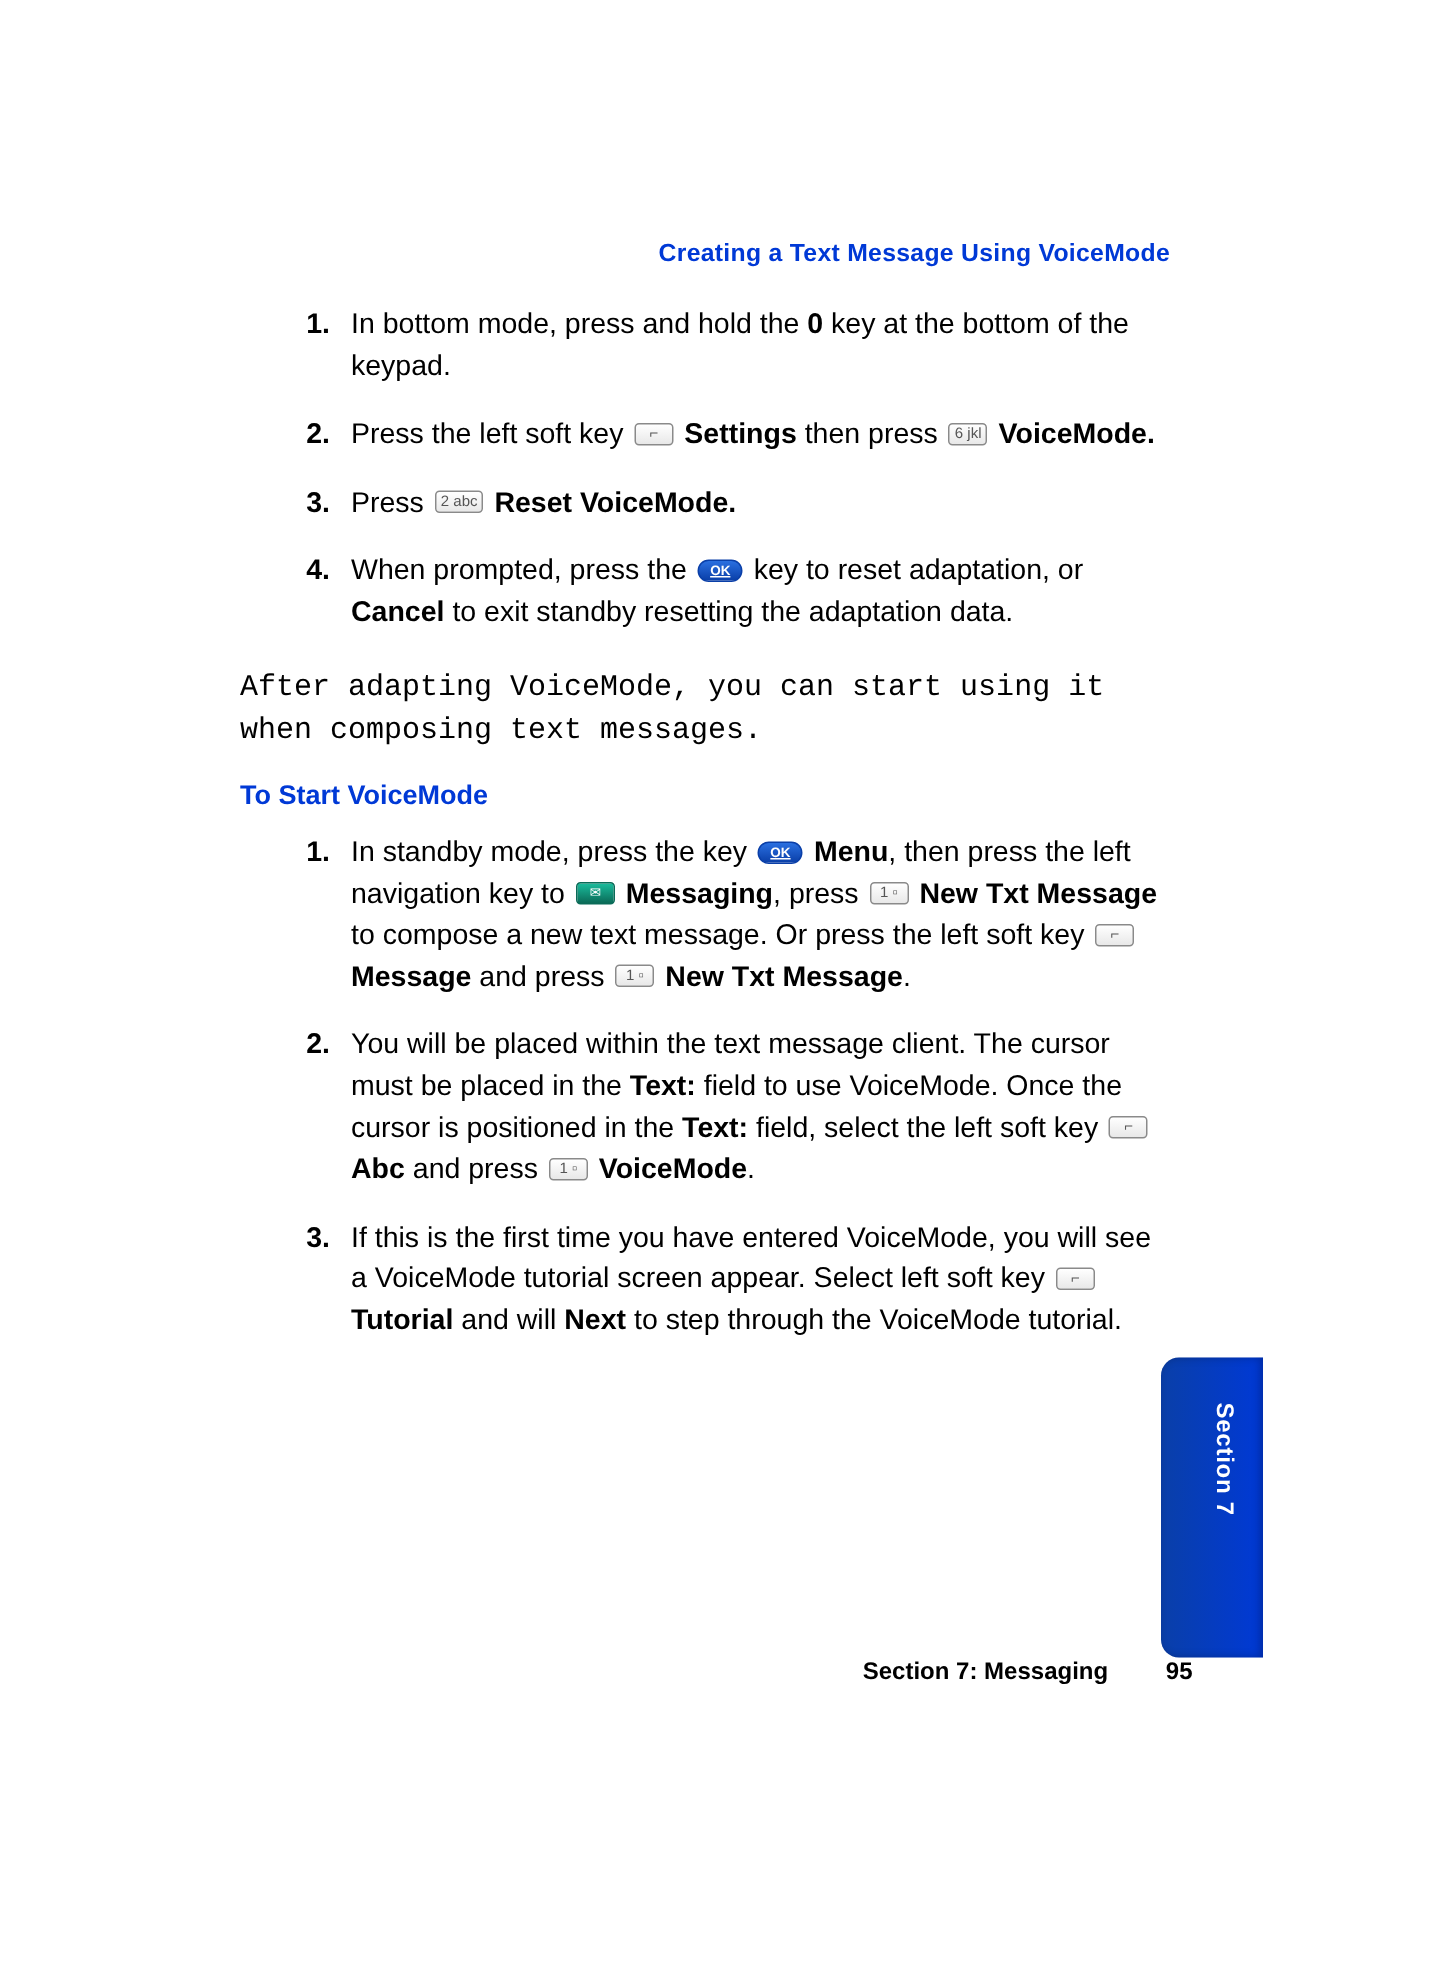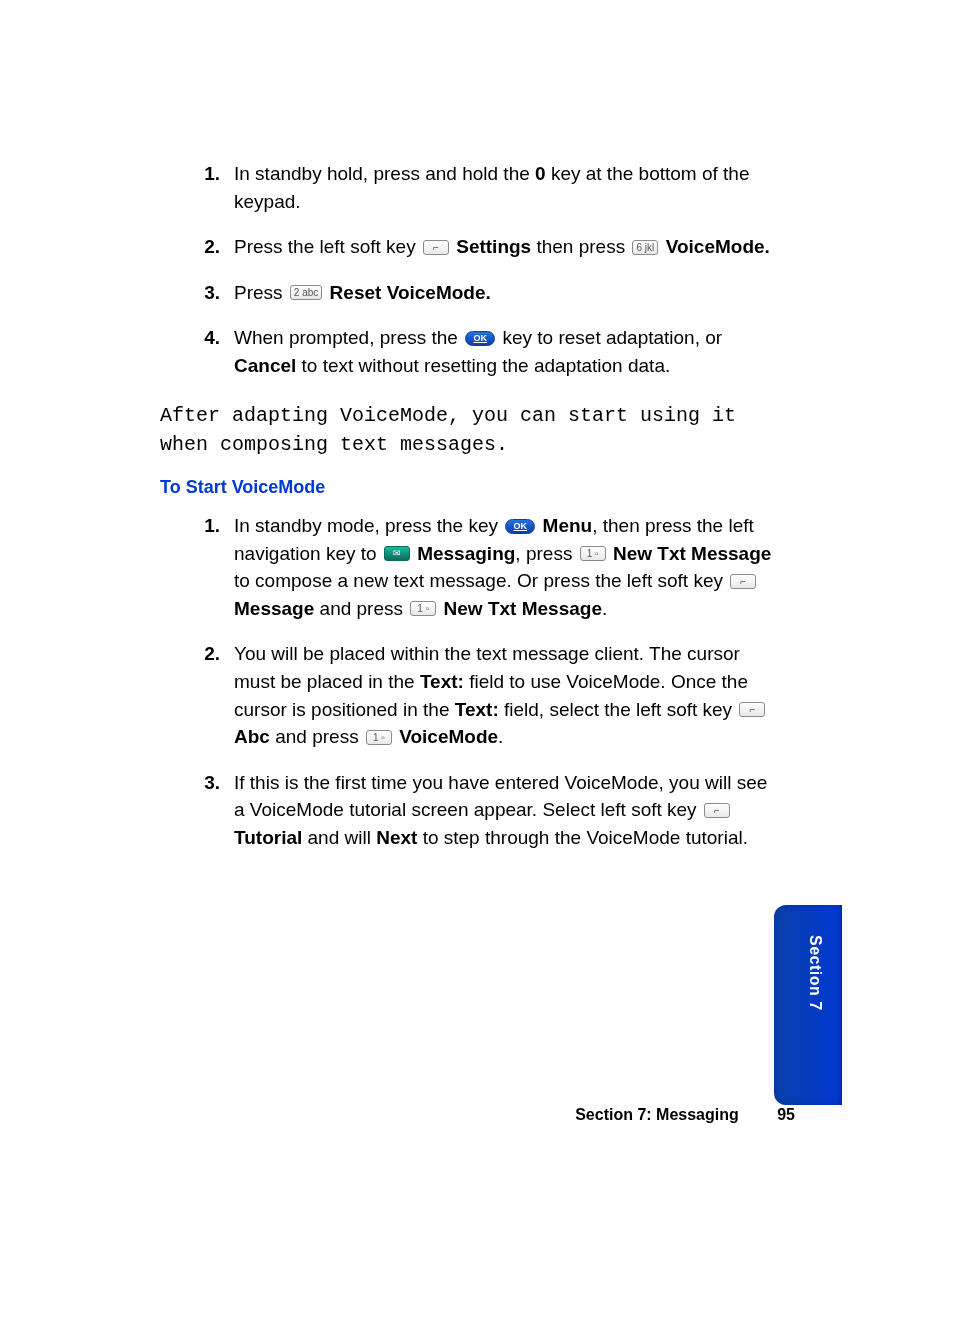--- a/index.html
+++ b/index.html
@@ -81,44 +81,45 @@
     font-family:Arial,Helvetica,sans-serif;
     writing-mode:vertical-rl;text-orientation:mixed;
     position:absolute;right:18px;top:30px;letter-spacing:.5px;
   }
 </style>
 </head>
 <body>
 
 <div class="page">
 
+  <div class="header-blue">Creating a Text Message Using VoiceMode</div>
 
   <ol class="steps">
     <li>
       <span class="num">1.</span>
       <span class="body">
-        <span>In standby hold, press and hold the </span><span class="b">0</span><span> key at the bottom of the keypad.</span>
+        <span>In bottom mode, press and hold the </span><span class="b">0</span><span> key at the bottom of the keypad.</span>
       </span>
     </li>
     <li>
       <span class="num">2.</span>
       <span class="body">
         <span>Press the left soft key </span><span class="key-icon">⌐</span> <span class="b">Settings</span><span> then press </span><span class="key-icon">6 jkl</span> <span class="b">VoiceMode.</span>
       </span>
     </li>
     <li>
       <span class="num">3.</span>
       <span class="body">
         <span>Press </span><span class="key-icon">2 abc</span> <span class="b">Reset VoiceMode.</span>
       </span>
     </li>
     <li>
       <span class="num">4.</span>
       <span class="body">
-        <span>When prompted, press the </span><span class="key-icon ok">OK</span><span> key to reset adaptation, or </span><span class="b">Cancel</span><span> to text without resetting the adaptation data.</span>
+        <span>When prompted, press the </span><span class="key-icon ok">OK</span><span> key to reset adaptation, or </span><span class="b">Cancel</span><span> to exit standby resetting the adaptation data.</span>
       </span>
     </li>
   </ol>
 
 
   <p class="intro">After adapting VoiceMode, you can start using it when composing text messages.</p>
 
   <h3 class="sub">To Start VoiceMode</h3>
 
   <ol class="steps">

